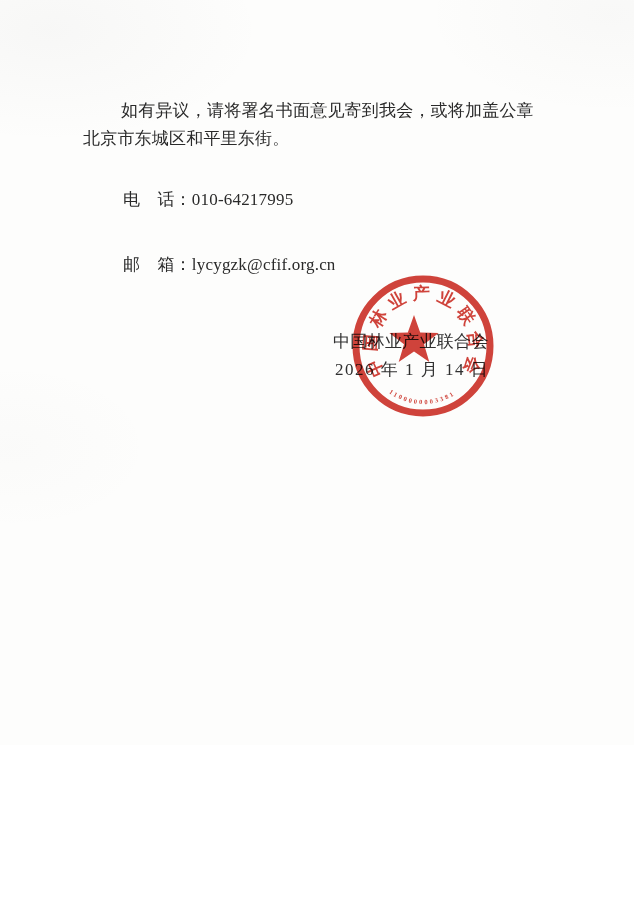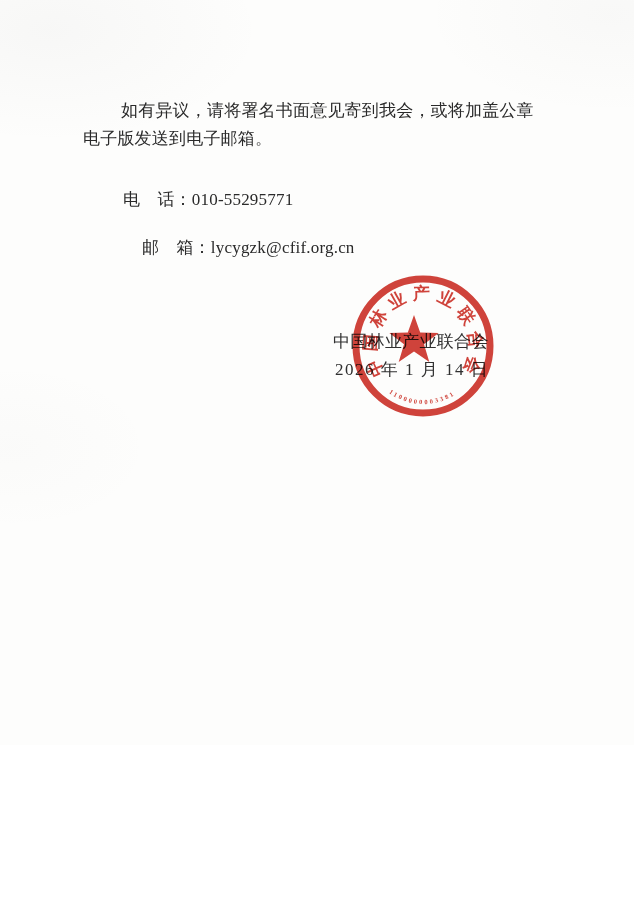--- a/index.html
+++ b/index.html
@@ -22,21 +22,21 @@
     font-size: 17px;
     letter-spacing: 0.2px;
     color: #2a2a2a;
   }
   .para1 { left: 121px; top: 99px; }
   .para2 { left: 83px;  top: 127px; }
   .contact { left: 123px; }
   .c0 { top: 157px; }
   .c1 { top: 188px; }
   .c2 { top: 217px; }
-  .c3 { top: 236px; margin-left: 19px; }
+  .c3 { top: 253px; }
   .contact .lbl { display: inline-block; }
   .sig { position: absolute; white-space: nowrap; font-size: 17px; color: #303030; }
   .sig-org  { left: 333px; top: 330px; letter-spacing: 0.3px; }
   .sig-date { left: 335px; top: 358px; letter-spacing: 1.5px; }
   #seal {
     position: absolute;
     left: 348px;
     top: 271px;
     width: 150px;
     height: 150px;
@@ -47,25 +47,25 @@
   #seal text { font-family: "Liberation Serif", "DejaVu Serif", serif; }
   .seal-arc { font-size: 17px; font-weight: bold; letter-spacing: 1px; }
   .seal-serial { font-size: 6.5px; font-weight: bold; letter-spacing: 1.2px; }
 </style>
 </head>
 <body>
 
 <div id="page">
 
   <div class="line para1">如有异议，请将署名书面意见寄到我会，或将加盖公章</div>
-  <div class="line para2">电子版发送到电子邮箱。</div>
+  <div class="line para2">北京市东城区和平里东街。</div>
 
 
   <div class="line contact c1">
-    <span class="lbl">电　话：</span><span>010-55295771</span>
+    <span class="lbl">电　话：</span><span>010-64217995</span>
   </div>
 
 
   <div class="line contact c3">
     <span class="lbl">邮　箱：</span><span>lycygzk@cfif.org.cn</span>
   </div>
 
   <div class="sig sig-org">中国林业产业联合会</div>
   <div class="sig sig-date">2026 年 1 月 14 日</div>
 

